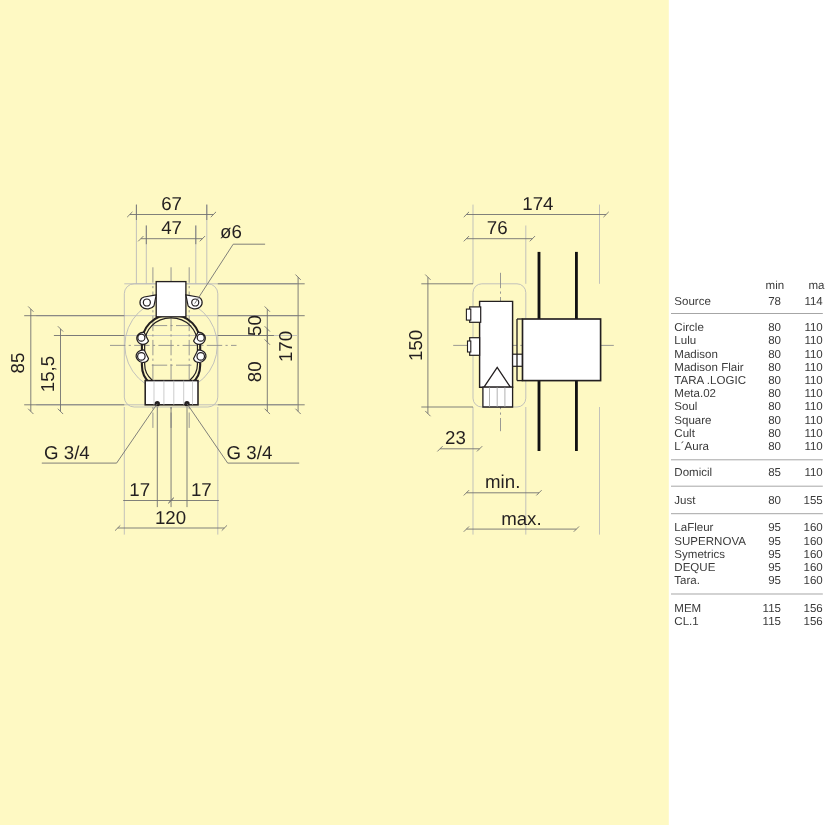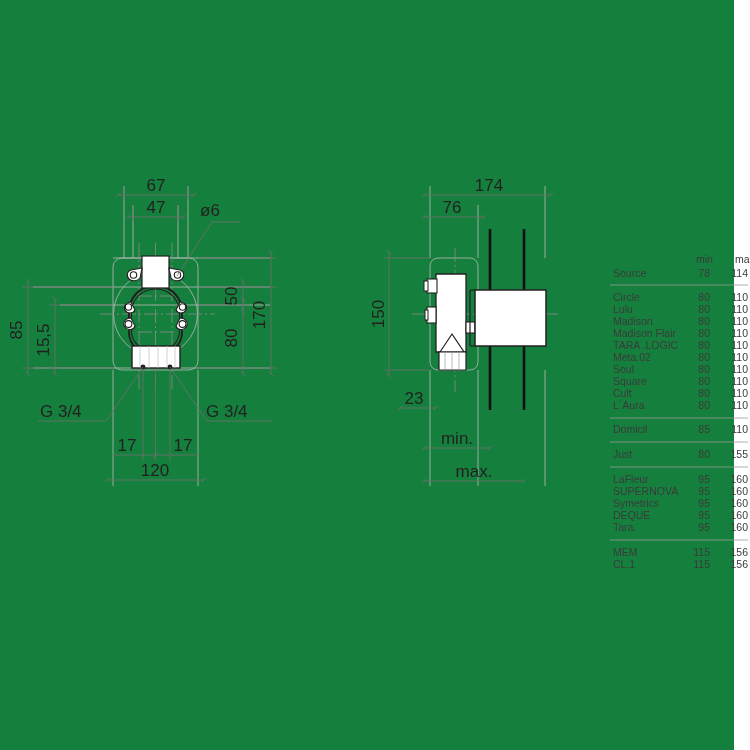--- a/index.html
+++ b/index.html
@@ -2,21 +2,21 @@
 <html><head>
 <meta charset="utf-8">
 <title>Technical Drawing</title>
 <style>
   html,body{margin:0;padding:0;background:#ffffff;}
   body{
     width:750px;height:750px;overflow:hidden;
     font-family:"Liberation Sans", sans-serif;
     color:#231f20;
   }
-  #sheet{position:relative;width:734px;height:750px;background:#15803d;}
+  #sheet{position:relative;width:608px;height:750px;background:#fef9c3;}
   svg{display:block;}
   .dimtxt{
     font-family:"Liberation Sans", sans-serif;
     font-size:17px;
     fill:#231f20;
   }
   .tbl-txt{
     font-family:"Liberation Sans", sans-serif;
     font-size:10.5px;
     fill:#3a3a3a;

